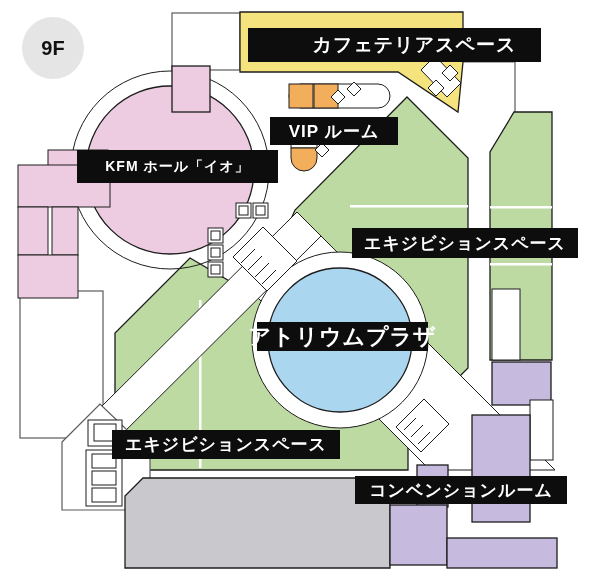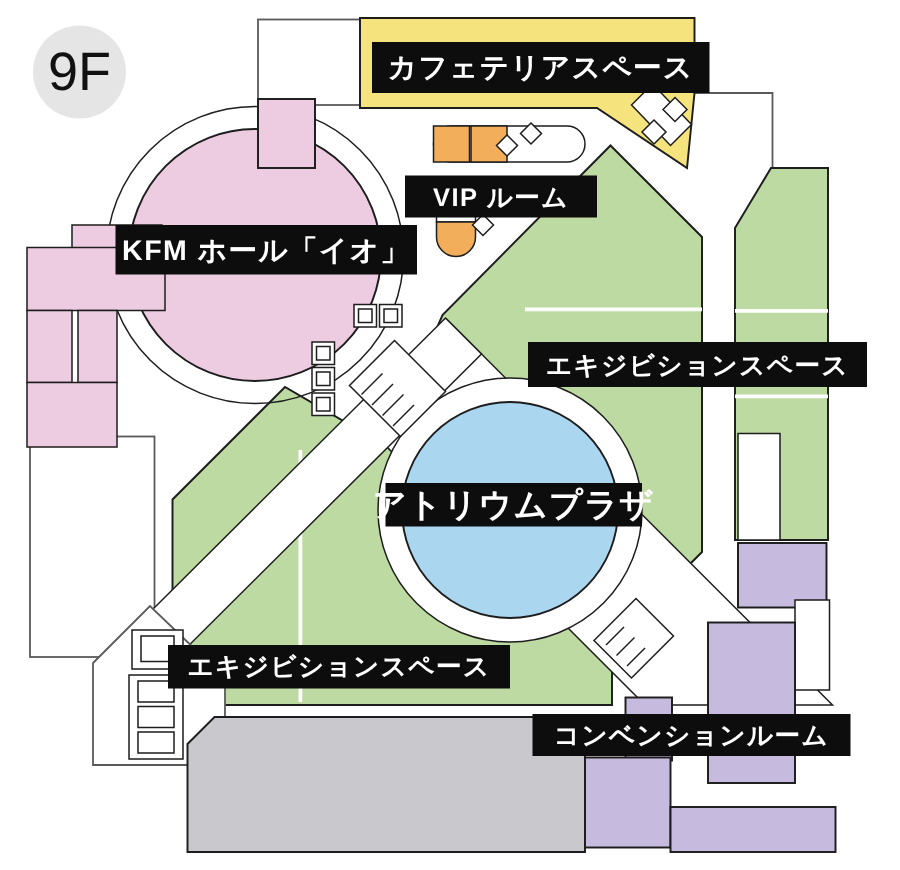--- a/index.html
+++ b/index.html
@@ -5,22 +5,22 @@
   html,body{margin:0;padding:0;background:#fff;}
   #stage{position:relative;width:600px;height:580px;background:#fff;overflow:hidden;
          font-family:"Liberation Sans","DejaVu Sans",sans-serif;}
   #plan{position:absolute;left:0;top:0;}
   .s{stroke:#1d1d1d;stroke-width:1.3;}
   .g{stroke:#5a5a5a;stroke-width:1.2;}
   .thin{stroke:#1d1d1d;stroke-width:1;}
   .lbl{position:absolute;background:#0d0d0d;color:#fff;display:flex;align-items:center;
        justify-content:center;font-weight:bold;letter-spacing:1px;white-space:nowrap;z-index:5;}
   .badge{position:absolute;left:22px;top:17px;width:62px;height:62px;border-radius:50%;
-         display:flex;align-items:center;justify-content:center;font-weight:normal;
-         font-size:36px;color:#111;z-index:6;}
+         display:flex;align-items:center;justify-content:center;font-weight:bold;
+         font-size:20px;color:#111;z-index:6;}
 </style>
 </head>
 <body>
 
 <div id="stage">
 
 <svg id="plan" width="600" height="580" viewBox="0 0 600 580">
 
   <rect x="172" y="13" width="68" height="57" fill="none" class="g"></rect>
   <path d="M463,62 H515 V112" fill="none" class="g"></path>
@@ -102,21 +102,21 @@
   <polygon points="322,143 329,150 322,157 315,150" fill="#ffffff" class="thin"></polygon>
 
   <polygon points="338,90 345,97 338,104 331,97" fill="#ffffff" class="thin"></polygon>
   <polygon points="354,82 361,89 354,96 347,89" fill="#ffffff" class="thin"></polygon>
 </svg>
 
 <div class="badge" style="background:#E6E5E6;">
   <span>9F</span>
 </div>
 
-<div class="lbl" style="left:248px;top:28px;width:225px;height:34px;font-size:19px;">カフェテリアスペース</div>
+<div class="lbl" style="left:248px;top:28px;width:253px;height:34px;font-size:19px;padding-left:40px;">カフェテリアスペース</div>
 <div class="lbl" style="left:270px;top:117px;width:128px;height:28px;font-size:17px;">VIP ルーム</div>
-<div class="lbl" style="left:77px;top:150px;width:201px;height:33px;font-size:19px;">KFM ホール「イオ」</div>
+<div class="lbl" style="left:77px;top:150px;width:201px;height:33px;font-size:14px;">KFM ホール「イオ」</div>
 <div class="lbl" style="left:352px;top:228px;width:226px;height:30px;font-size:17px;">エキジビションスペース</div>
 <div class="lbl" style="left:257px;top:322px;width:171px;height:29px;font-size:22px;">アトリウムプラザ</div>
 <div class="lbl" style="left:112px;top:430px;width:228px;height:29px;font-size:17px;">エキジビションスペース</div>
 <div class="lbl" style="left:355px;top:476px;width:212px;height:28px;font-size:17px;text-align:right;">コンベンションルーム</div>
 
 </div>
 
 </body></html>

